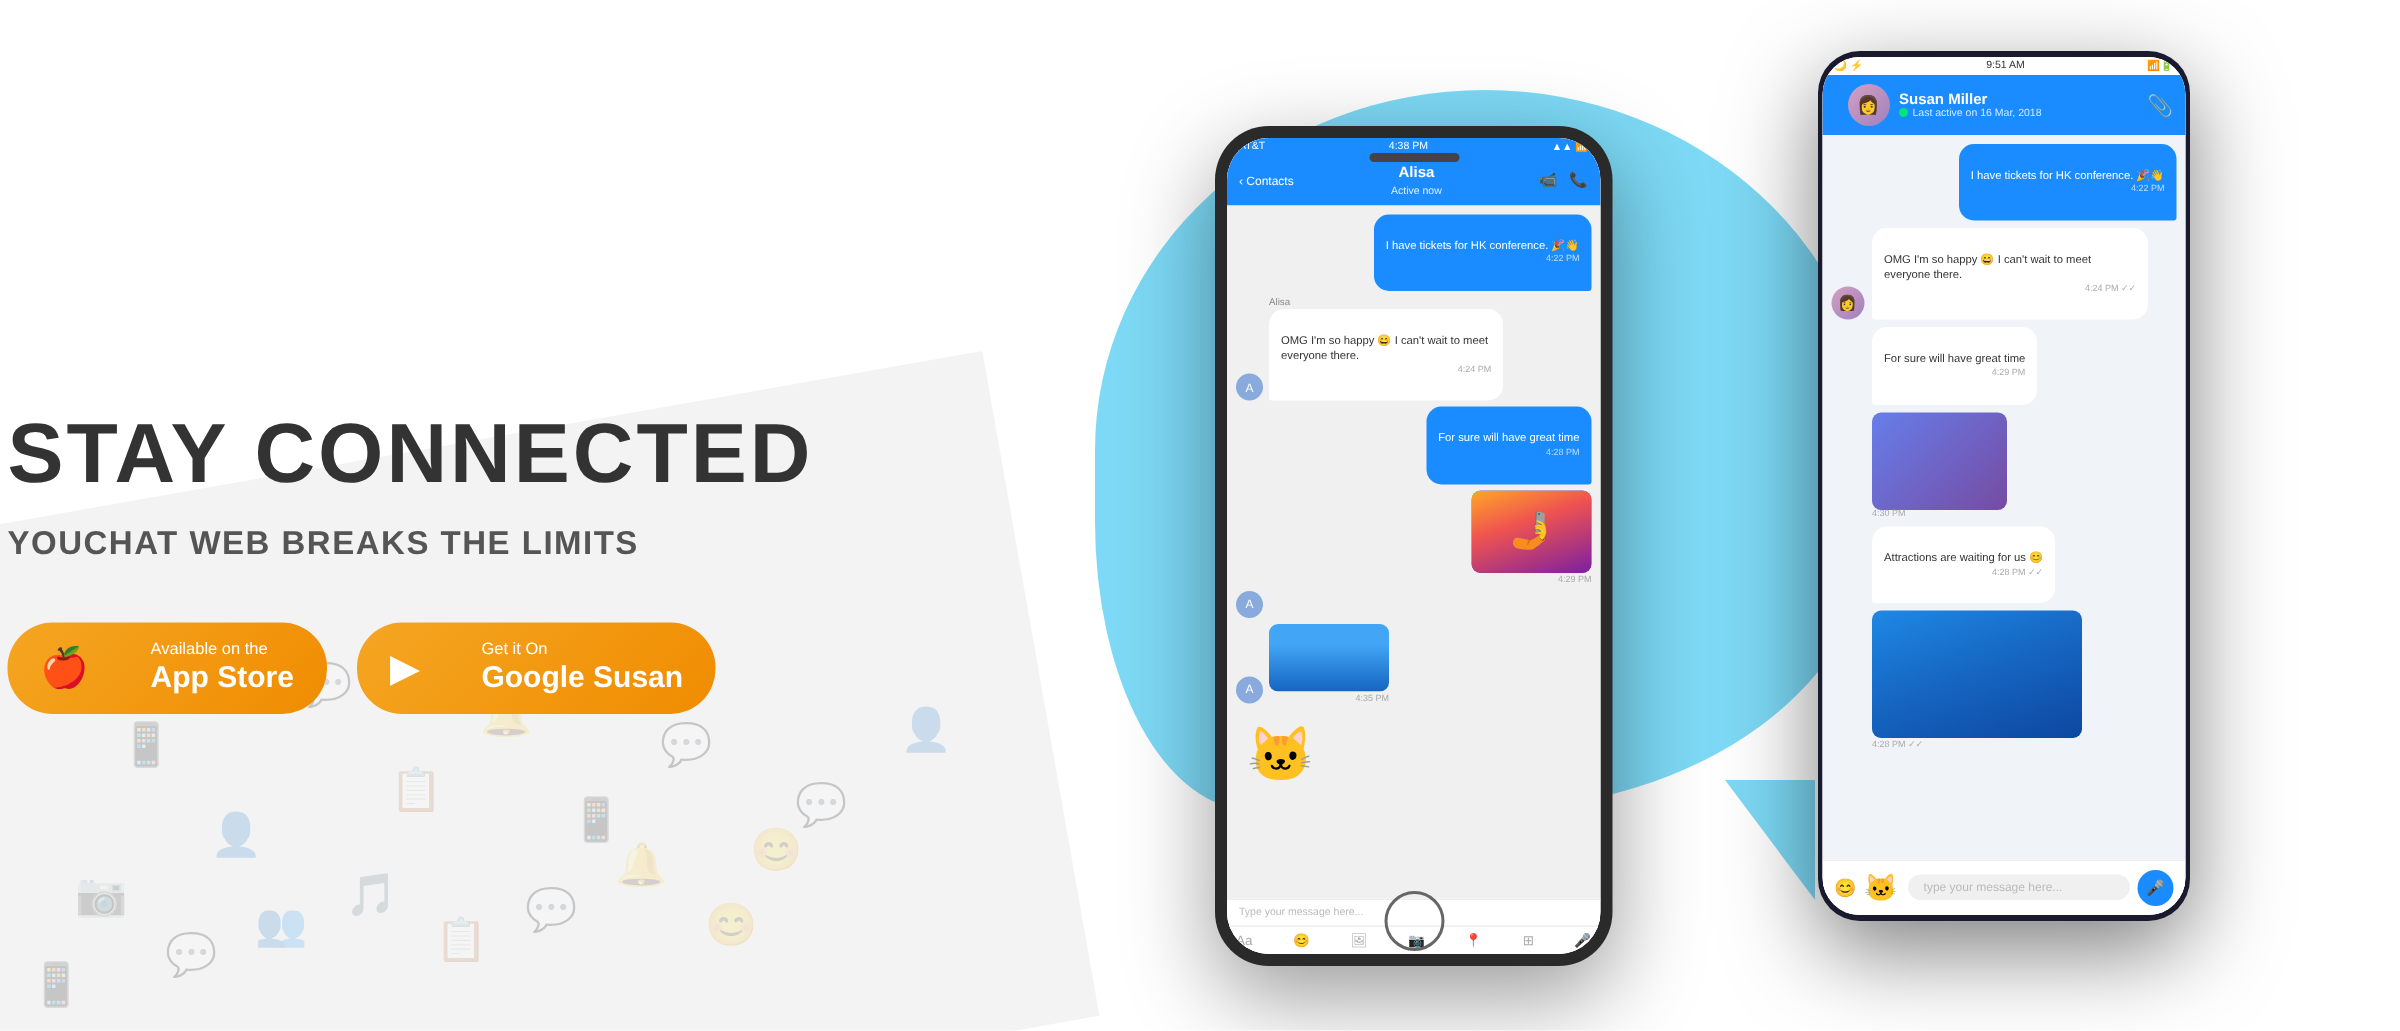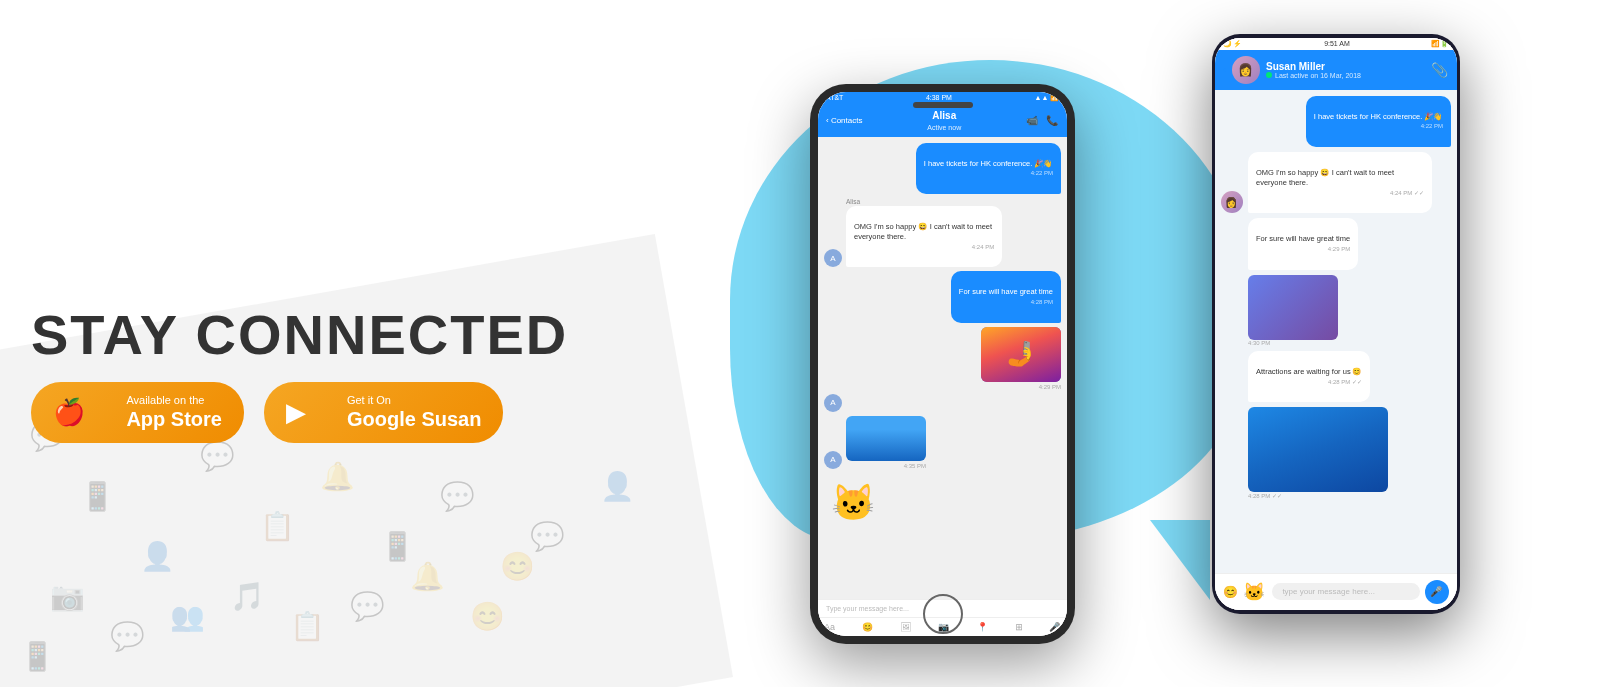--- a/index.html
+++ b/index.html
@@ -29,21 +29,21 @@
     .left-content {
       position: absolute;
       left: 0;
       top: 0;
       width: 580px;
       height: 687px;
       z-index: 2;
       display: flex;
       flex-direction: column;
       justify-content: center;
-      padding-left: 31px;
+      padding-left: 5px;
       padding-top: 60px;
     }
 
     .main-title {
       font-size: 56px;
       font-weight: 900;
       color: #333;
       letter-spacing: 2px;
       line-height: 1.1;
       margin-bottom: 16px;
@@ -602,20 +602,21 @@
   <span class="deco-icon" style="left:350px;top:590px;">💬</span>
   <span class="deco-icon" style="left:410px;top:560px;">🔔</span>
   <span class="deco-icon" style="left:470px;top:600px;">😊</span>
   <span class="deco-icon" style="left:530px;top:520px;">💬</span>
   <span class="deco-icon" style="left:20px;top:640px;">📱</span>
   <span class="deco-icon" style="left:600px;top:470px;">👤</span>
 </div>
 
 <div class="left-content">
   <h1 class="main-title">STAY CONNECTED</h1>
+  <p class="subtitle">YOUCHAT WEB BREAKS THE LIMITS</p>
   <div class="store-buttons">
 
     <a class="store-btn" href="#">
       <span class="store-btn-icon">🍎</span>
       <div class="store-btn-text">
         <span class="store-btn-small">Available on the</span>
         <span class="store-btn-big">App Store</span>
       </div>
     </a>
 

